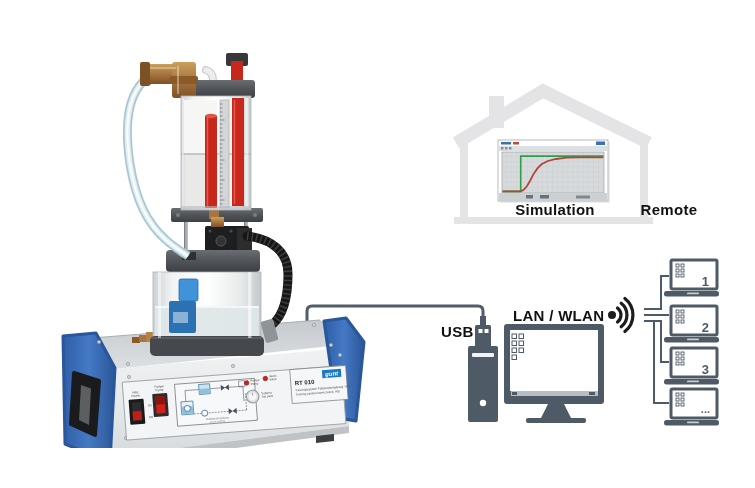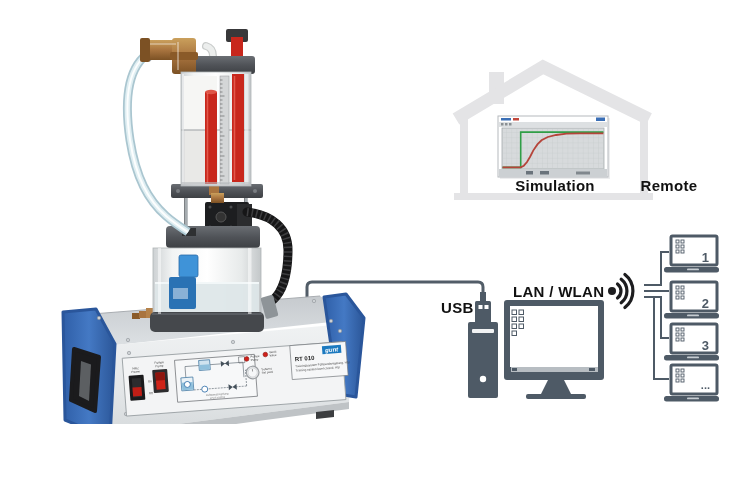--- a/index.html
+++ b/index.html
@@ -1,17 +1,17 @@
 <!DOCTYPE html>
 <html><head>
 <meta charset="utf-8">
 <style>
   html,body{margin:0;padding:0;background:#fff;}
   .canvas{position:relative;width:755px;height:424px;background:#ffffff;overflow:hidden;
-          font-family:"Liberation Sans",sans-serif;}
+          font-family:"Liberation Sans",sans-serif;margin-top:24px;}
   svg{position:absolute;left:0;top:0;}
   text{font-family:"Liberation Sans",sans-serif;}
   .biglabel{font-weight:bold;fill:#111;font-size:15px;letter-spacing:.3px;}
   .tinytxt{fill:#3a3a3a;}
 </style>
 </head>
 <body>
 
 <div class="canvas">
 <svg width="755" height="488" viewBox="0 0 755 488">

